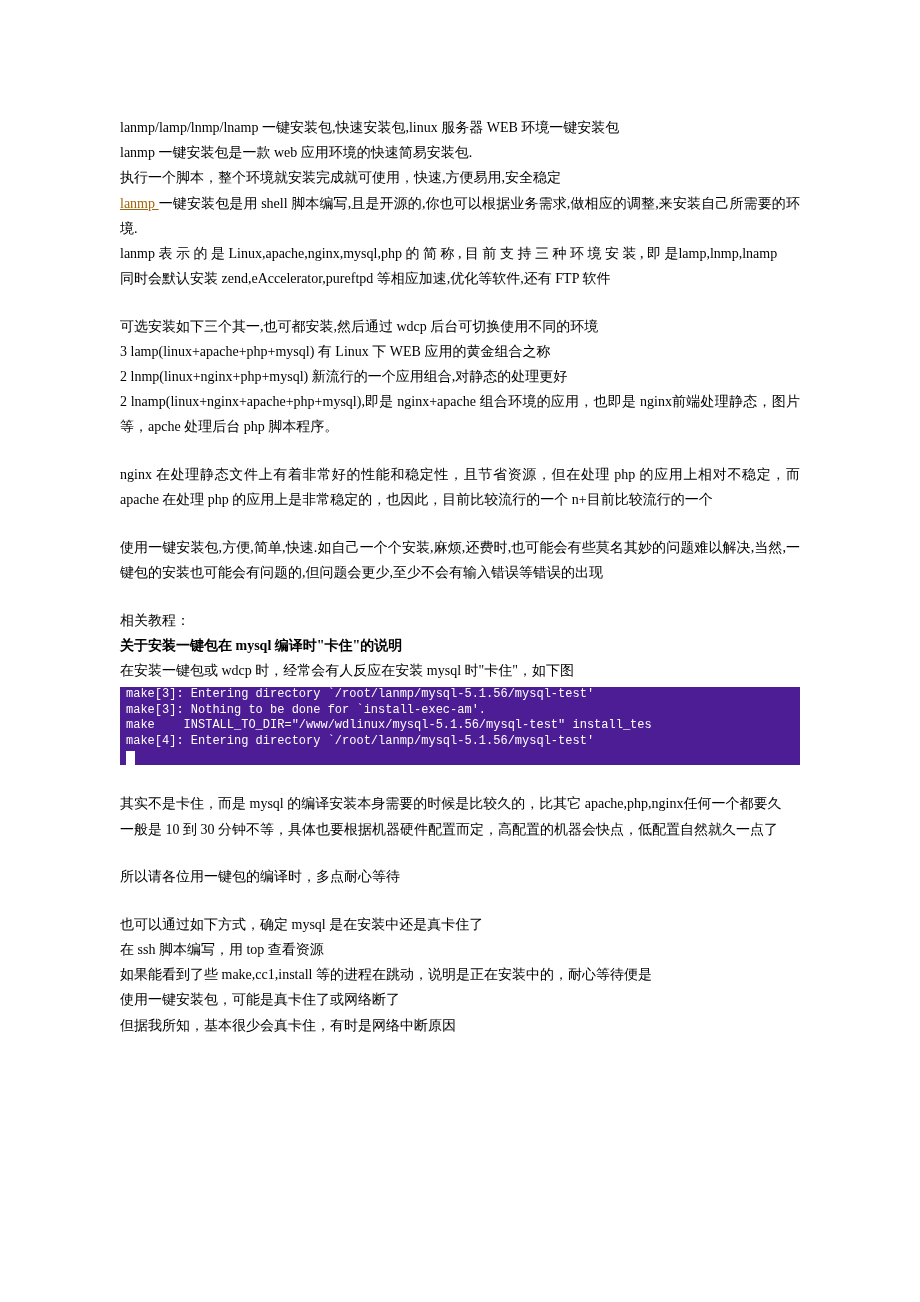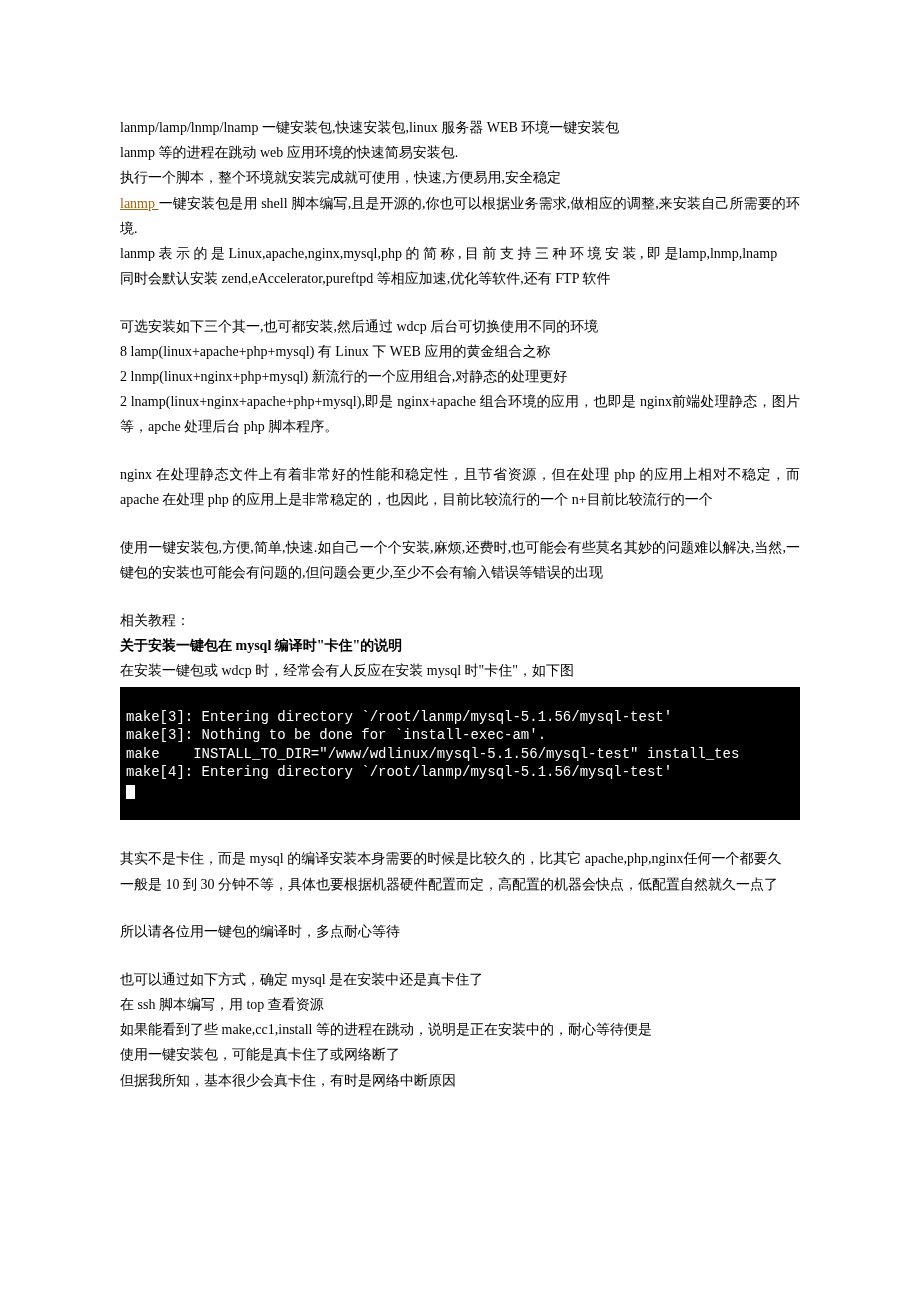--- a/index.html
+++ b/index.html
@@ -21,53 +21,53 @@
       color: #a16207;
       text-decoration: underline;
     }
     .spacer {
       height: 1.6em;
     }
     .bold {
       font-weight: bold;
     }
     .terminal {
-      background: #000000;
+      background: #4c1d95;
       color: #fff;
       font-family: "Courier New", monospace;
-      font-size: 14px;
-      padding: 21px 6px;
+      font-size: 12px;
+      padding: 0 6px;
       white-space: pre;
       overflow: hidden;
       margin: 4px 0 4px 0;
       line-height: 1.3;
     }
     .cursor {
       background: #fff;
       color: #fff;
       display: inline-block;
       width: 9px;
       height: 14px;
       vertical-align: bottom;
     }
   </style>
 </head>
 <body>
 
 <p class="para">lanmp/lamp/lnmp/lnamp 一键安装包,快速安装包,linux 服务器 WEB 环境一键安装包</p>
-<p class="para">lanmp 等的进程在跳动 web 应用环境的快速简易安装包.</p>
+<p class="para">lanmp 一键安装包是一款 web 应用环境的快速简易安装包.</p>
 <p class="para">执行一个脚本，整个环境就安装完成就可使用，快速,方便易用,安全稳定</p>
 <p class="para"><a href="#" class="link">lanmp </a><span>一键安装包是用 shell 脚本编写,且是开源的,你也可以根据业务需求,做相应的调整,来安装自己所需要的环境.</span></p>
 <p class="para">lanmp 表 示 的 是 Linux,apache,nginx,mysql,php 的 简 称 , 目 前 支 持 三 种 环 境 安 装 , 即 是lamp,lnmp,lnamp</p>
 <p class="para">同时会默认安装 zend,eAccelerator,pureftpd 等相应加速,优化等软件,还有 FTP 软件</p>
 
 <div class="spacer"></div>
 
 <p class="para">可选安装如下三个其一,也可都安装,然后通过 wdcp 后台可切换使用不同的环境</p>
-<p class="para">8 lamp(linux+apache+php+mysql)  有 Linux 下 WEB 应用的黄金组合之称</p>
+<p class="para">3 lamp(linux+apache+php+mysql)  有 Linux 下 WEB 应用的黄金组合之称</p>
 <p class="para">2 lnmp(linux+nginx+php+mysql)  新流行的一个应用组合,对静态的处理更好</p>
 <p class="para">2 lnamp(linux+nginx+apache+php+mysql),即是 nginx+apache 组合环境的应用，也即是 nginx前端处理静态，图片等，apche 处理后台 php 脚本程序。</p>
 
 <div class="spacer"></div>
 
 <p class="para">nginx 在处理静态文件上有着非常好的性能和稳定性，且节省资源，但在处理 php 的应用上相对不稳定，而 apache 在处理 php 的应用上是非常稳定的，也因此，目前比较流行的一个 n+目前比较流行的一个</p>
 
 <div class="spacer"></div>
 
 <p class="para">使用一键安装包,方便,简单,快速.如自己一个个安装,麻烦,还费时,也可能会有些莫名其妙的问题难以解决,当然,一键包的安装也可能会有问题的,但问题会更少,至少不会有输入错误等错误的出现</p>

